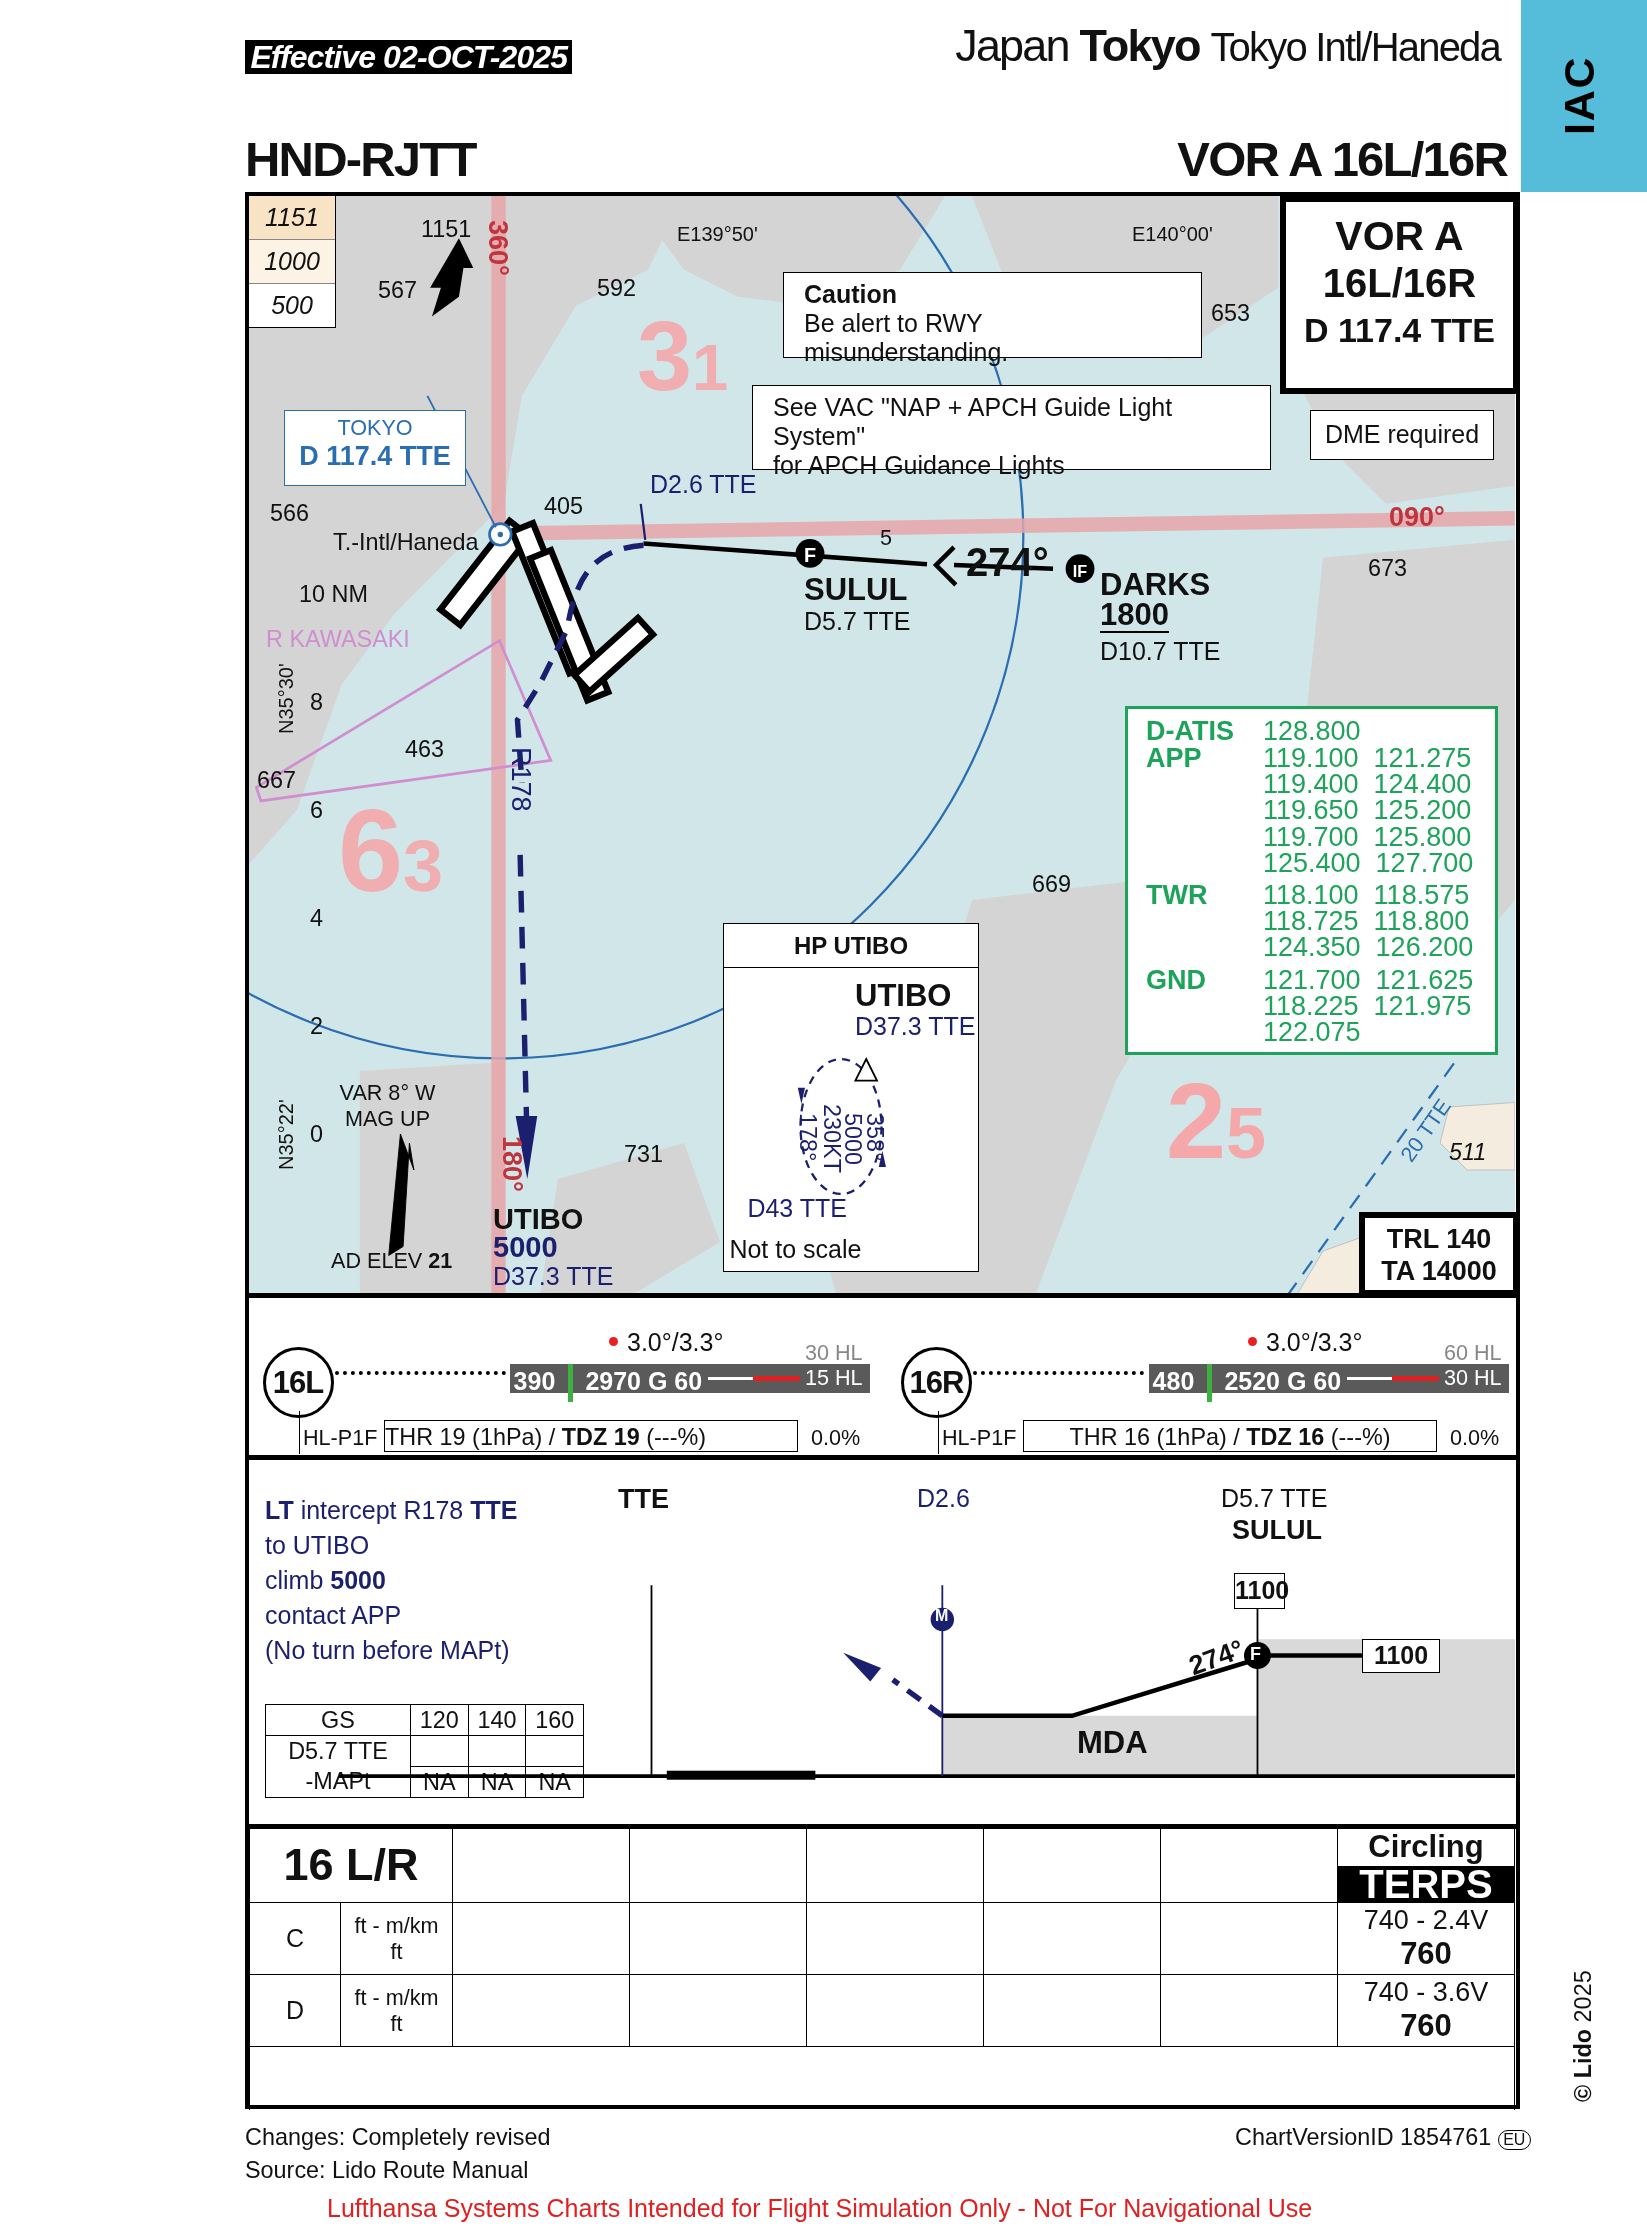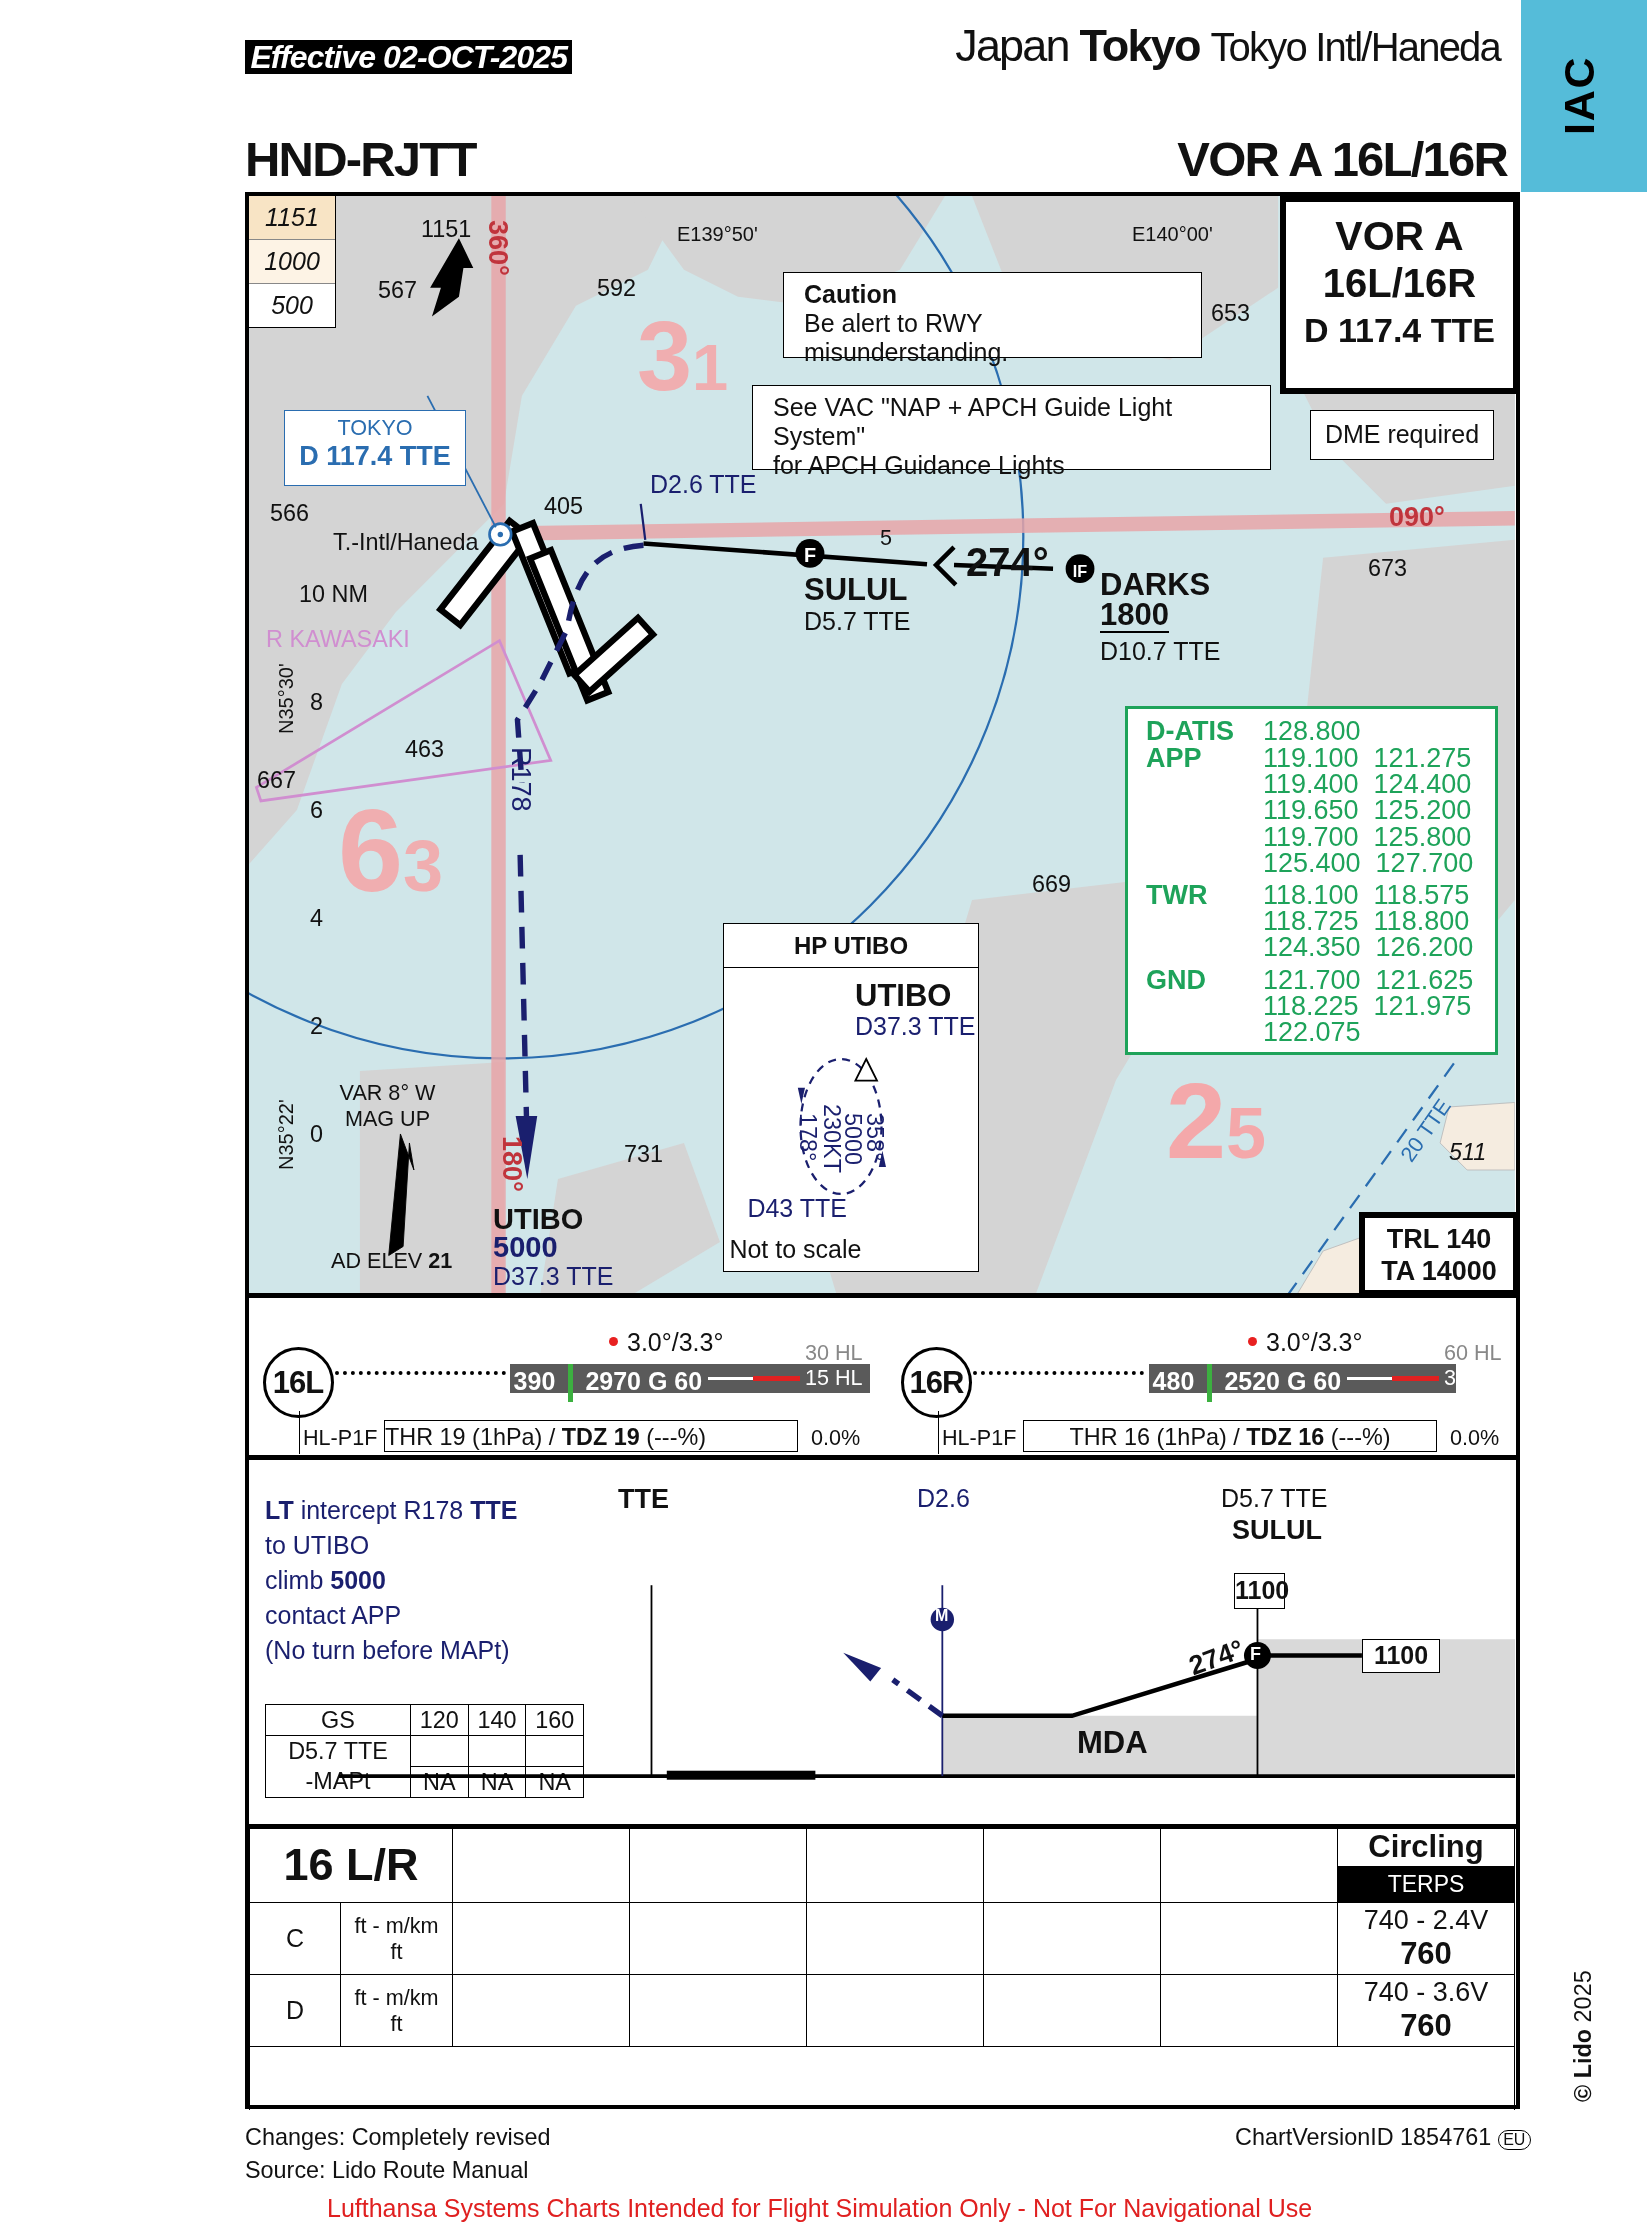--- a/index.html
+++ b/index.html
@@ -241,21 +241,21 @@
   <div class="abs" style="left:556px;top:68px;font-size:21.6px;color:#fff">15 HL</div>
   <div class="abs" style="left:459px;top:80px;width:45px;height:2.7px;background:#fff"></div>
   <div class="abs" style="left:504px;top:79px;width:47px;height:4.5px;background:#e02020"></div>
   <div class="abs" style="left:50px;top:114px;height:43px;border-left:1.8px solid #000"></div>
   <div class="abs" style="left:54px;top:128px;font-size:21.6px">HL-P1F</div>
   <div class="abs" style="left:135px;top:123px;width:414px;height:32px;border:1.8px solid #000;font-size:23.4px;line-height:32px;box-sizing:border-box"><span>THR 19 (1hPa) / </span><b>TDZ 19</b><span> (---%)</span></div>
   <div class="abs" style="left:562px;top:128px;font-size:21.6px">0.0%</div>
 
   <div class="rwy-circle" style="left:652px;top:50px">16R</div>
   <div class="abs" style="left:724px;top:74px;width:171px;border-top:4.5px dotted #000"></div>
-  <div class="rwy-bar" style="left:900px;top:67px;width:307px">
+  <div class="rwy-bar" style="left:900px;top:67px;width:360px">
     <span style="margin-left:3.6px">480</span>
     <span style="display:inline-block;width:5.4px;height:38px;background:#3cb040;vertical-align:middle;margin:0 5.4px"></span>
     <span>2520 G 60</span>
   </div>
   <div class="abs" style="left:1017px;top:31px;font-size:25px">3.0°/3.3°</div>
   <div class="abs" style="left:999px;top:40px;width:9px;height:9px;background:#e82020;border-radius:50%"></div>
   <div class="abs" style="left:1195px;top:43px;font-size:21.6px;color:#888">60 HL</div>
   <div class="abs" style="left:1195px;top:68px;font-size:21.6px;color:#fff">30 HL</div>
   <div class="abs" style="left:1098px;top:80px;width:45px;height:2.7px;background:#fff"></div>
   <div class="abs" style="left:1143px;top:79px;width:47px;height:4.5px;background:#e02020"></div>
@@ -325,21 +325,21 @@
   <tbody>
       <tr style="height:72px">
     <td colspan="2" style="font-size:45px;font-weight:bold;width:207px">16 L/R</td>
     <td style="width:176px"></td>
         <td style="width:176px"></td>
         <td style="width:176px"></td>
         <td style="width:176px"></td>
         <td style="width:176px"></td>
     <td style="width:176px;padding:0">
       <div style="font-size:31px;font-weight:bold;height:38px;line-height:38px">Circling</div>
-      <div style="font-size:23px;font-weight:normal;background:#000;color:#fff;height:36px;line-height:36px">TERPS</div>
+      <div style="font-size:40px;font-weight:bold;background:#000;color:#fff;height:36px;line-height:36px">TERPS</div>
     </td>
   </tr>
   <tr style="height:72px">
     <td style="width:90px;font-size:25px">C</td>
     <td style="font-size:21.6px">
           <div>ft - m/km</div>
           <div>ft</div>
         </td>
     <td></td>
         <td></td>

